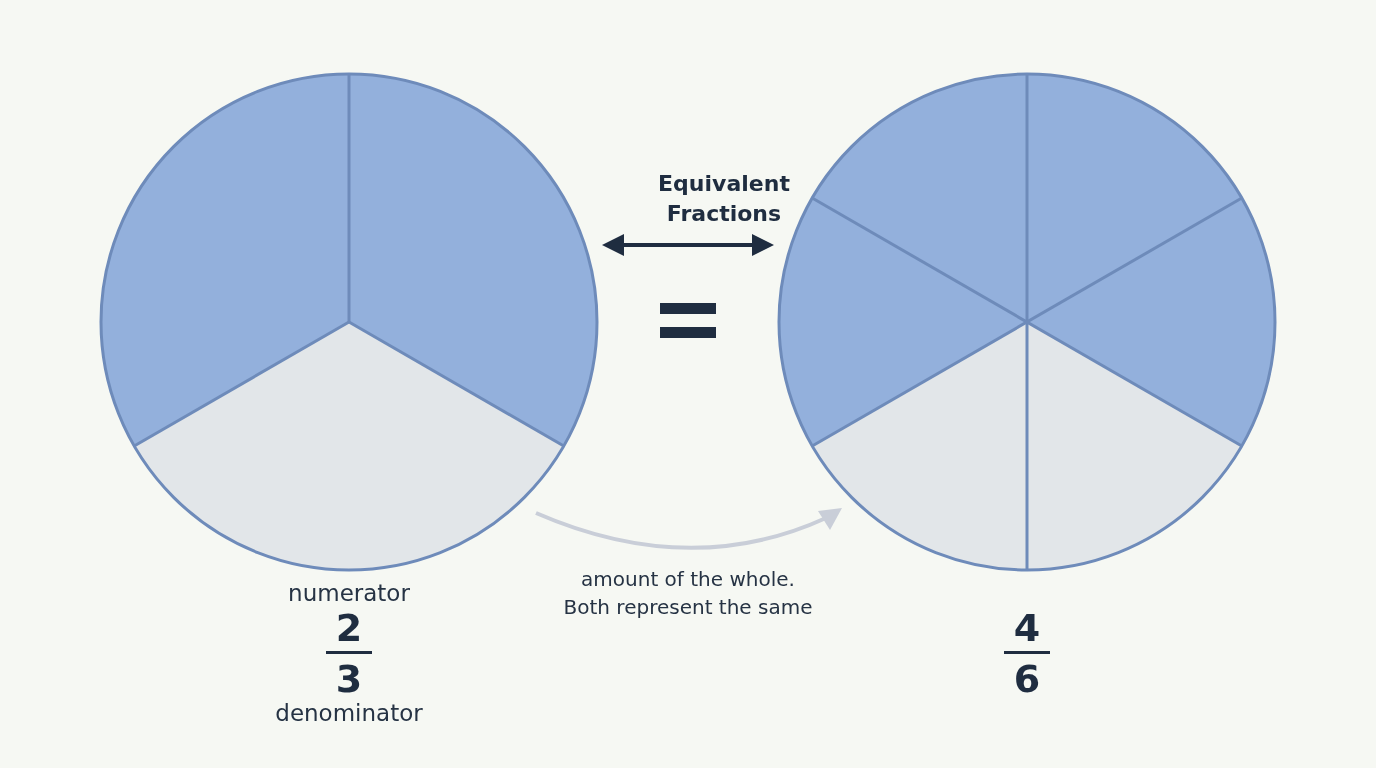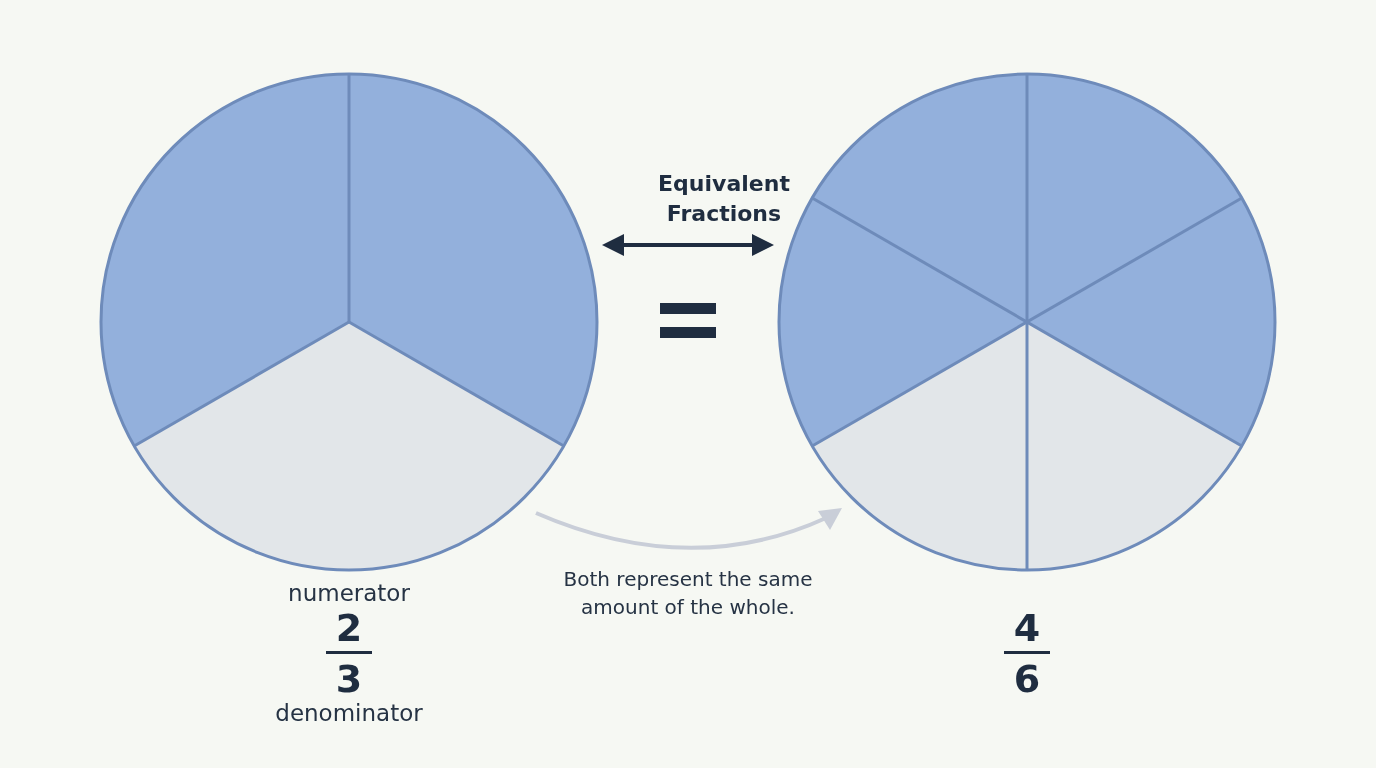--- a/index.html
+++ b/index.html
@@ -78,22 +78,22 @@
     <polygon points="842,508 818,511 830,530" fill="#c9ced8"></polygon>
   </g>
 </svg>
 
 <div class="label title" style="left:688px; top:169px;">
   <div>Equivalent</div>
   <div>Fractions</div>
 </div>
 
 <div class="label caption" style="left:688px; top:565px;">
+  <div>amount of the whole.</div>
   <div>Both represent the same</div>
-  <div>amount of the whole.</div>
 </div>
 
 <div class="label small" style="left:349px; top:580px;">numerator</div>
 <div class="label frac-num" style="left:349px; top:608px;">2</div>
 <div class="frac-bar" style="left:349px; top:651px; width:46px;"></div>
 <div class="label frac-den" style="left:349px; top:659px;">3</div>
 <div class="label small" style="left:349px; top:700px;">denominator</div>
 
 <div class="label frac-num" style="left:1027px; top:608px;">4</div>
 <div class="frac-bar" style="left:1027px; top:651px; width:46px;"></div>

